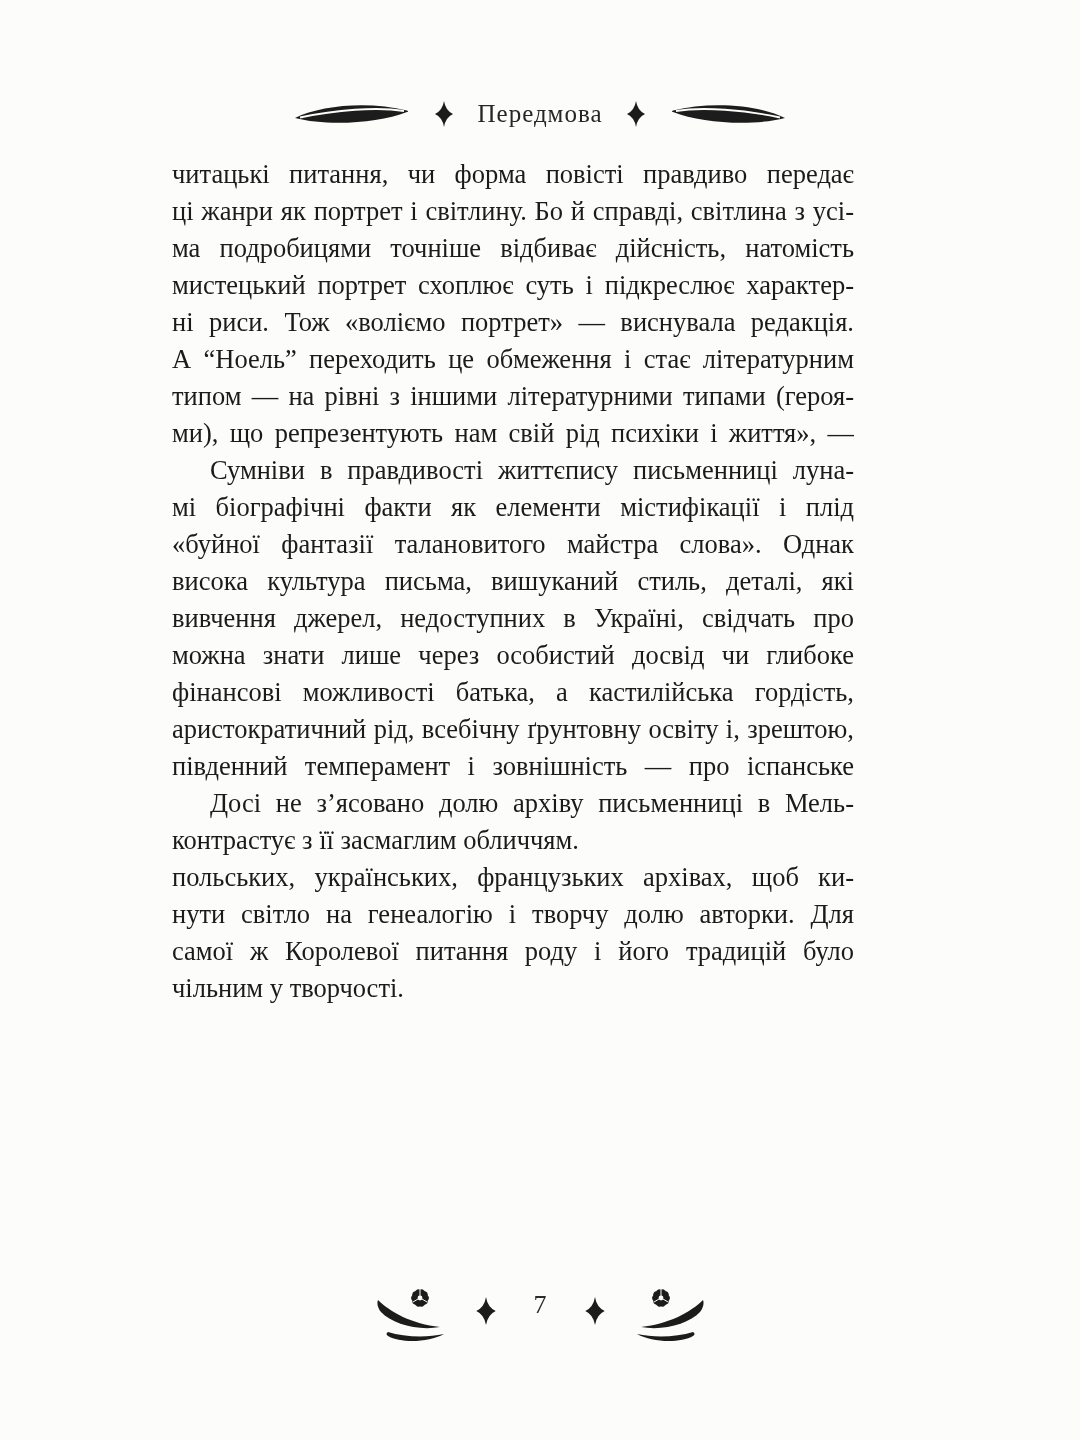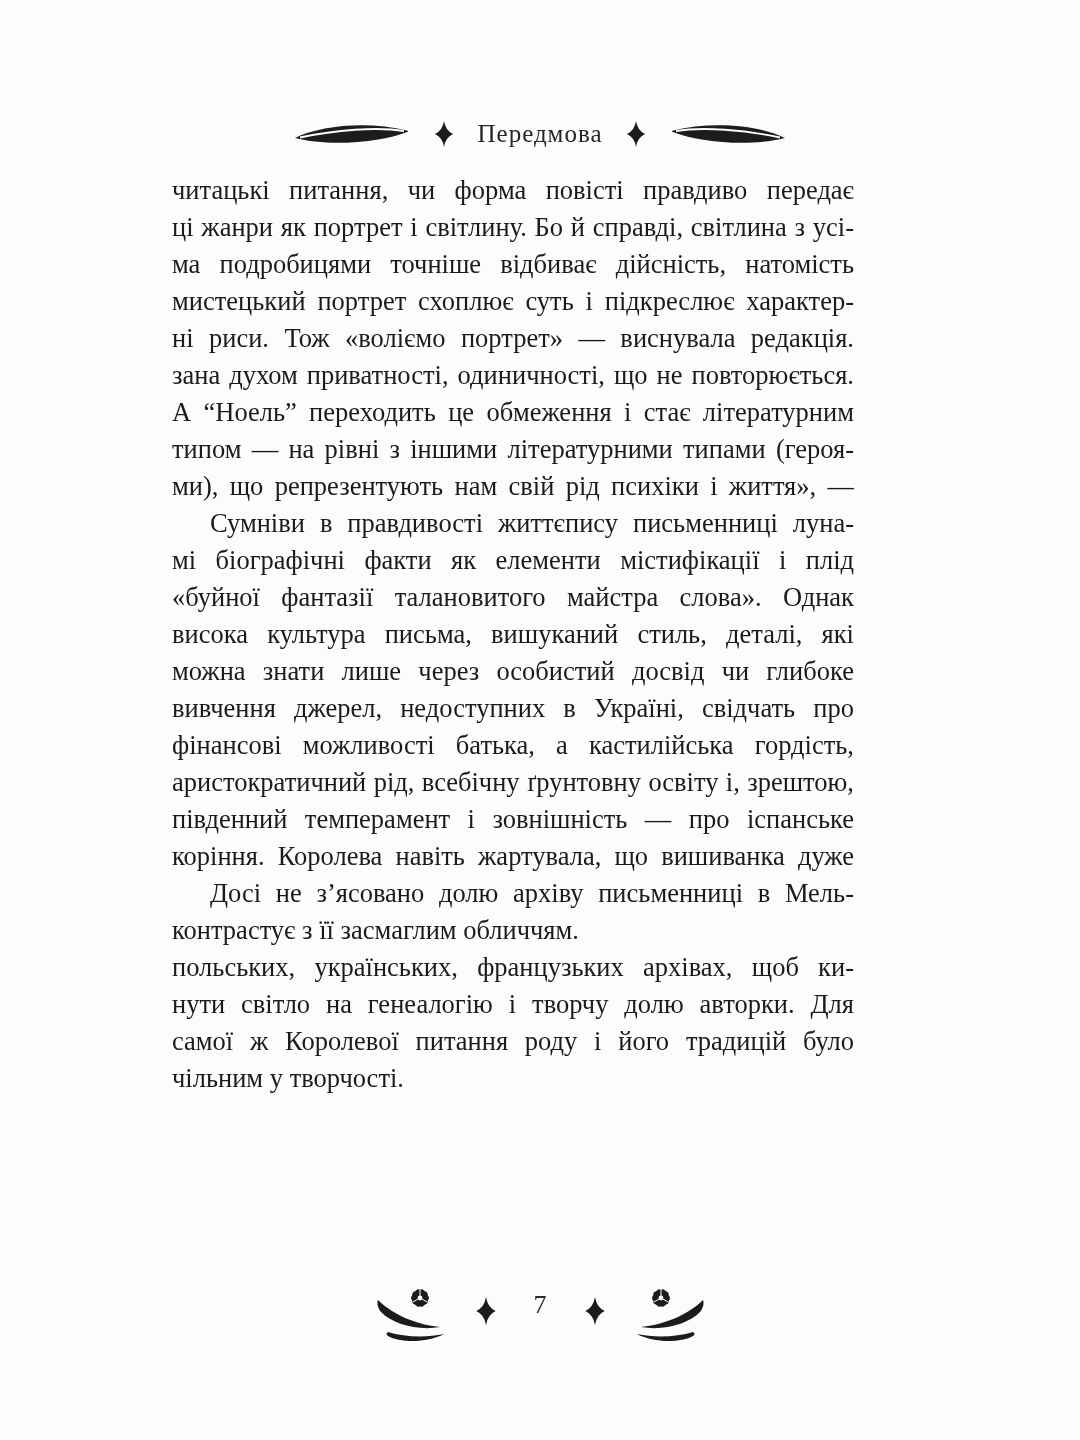--- a/index.html
+++ b/index.html
@@ -14,35 +14,34 @@
     position: relative;
     width: 1080px; height: 1440px;
     background: #fcfcfb;
   }
   
   .chapter-header {
     position: absolute;
     top: 100px; left: 0; width: 1080px;
     display: flex; justify-content: center; align-items: center;
     gap: 24px;
-    margin-top: 20px;
   }
   .chapter-title {
     margin: 0;
     font-size: 25px; font-weight: 400;
     letter-spacing: 1px;
     color: #262626;
   }
   .ornament svg { display: block; }
   .flip { transform: scaleX(-1); }
   .diamond-icon svg { display: block; }
   
   .text-block {
     position: absolute;
-    top: 172px; left: 172px;
+    top: 156px; left: 172px;
     width: 682px;
     font-size: 26.5px;
     line-height: 37px;
     color: #1b1b1b;
   }
   .text-block .line {
     text-align: justify;
     text-align-last: justify;
     height: 37px;
     overflow: hidden;
@@ -99,34 +98,32 @@
       </svg>
     </span>
   </header>
 
   <main class="text-block">
       <div class="line">читацькі питання, чи форма повісті правдиво передає</div>
       <div class="line">ці жанри як портрет і світлину. Бо й справді, світлина з усі-</div>
       <div class="line">ма подробицями точніше відбиває дійсність, натомість</div>
       <div class="line">мистецький портрет схоплює суть і підкреслює характер-</div>
       <div class="line">ні риси. Тож «воліємо портрет» — виснувала редакція. «Вся-</div>
-      <div class="line">зана духом приватності, одиничності, що не повторюється.</div>
       <div class="line">А “Ноель” переходить це обмеження і стає літературним</div>
       <div class="line">типом — на рівні з іншими літературними типами (героя-</div>
       <div class="line">ми), що репрезентують нам свій рід психіки і життя», — так</div>
       <div class="line indent">Сумніви в правдивості життєпису письменниці луна-</div>
       <div class="line">мі біографічні факти як елементи містифікації і плід</div>
       <div class="line">«буйної фантазії талановитого майстра слова». Однак</div>
       <div class="line">висока культура письма, вишуканий стиль, деталі, які</div>
+      <div class="line">вивчення джерел, недоступних в Україні, свідчать про</div>
       <div class="line">можна знати лише через особистий досвід чи глибоке</div>
-      <div class="line">вивчення джерел, недоступних в Україні, свідчать про</div>
       <div class="line">фінансові можливості батька, а кастилійська гордість,</div>
       <div class="line">аристократичний рід, всебічну ґрунтовну освіту і, зрештою,</div>
       <div class="line">південний темперамент і зовнішність — про іспанське</div>
-      <div class="line">коріння. Королева навіть жартувала, що вишиванка дуже</div>
       <div class="line indent">Досі не з’ясовано долю архіву письменниці в Мель-</div>
       <div class="line last">контрастує з її засмаглим обличчям.</div>
       <div class="line">польських, українських, французьких архівах, щоб ки-</div>
       <div class="line">нути світло на генеалогію і творчу долю авторки. Для</div>
       <div class="line">самої ж Королевої питання роду і його традицій було</div>
       <div class="line last">чільним у творчості.</div>
     </main>
 
   <footer class="page-footer">
     <span class="ornament footer-sprig">

